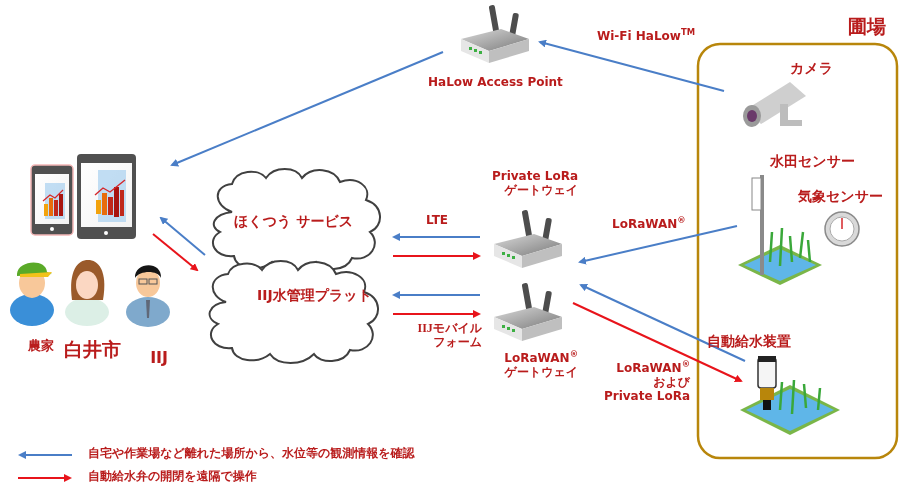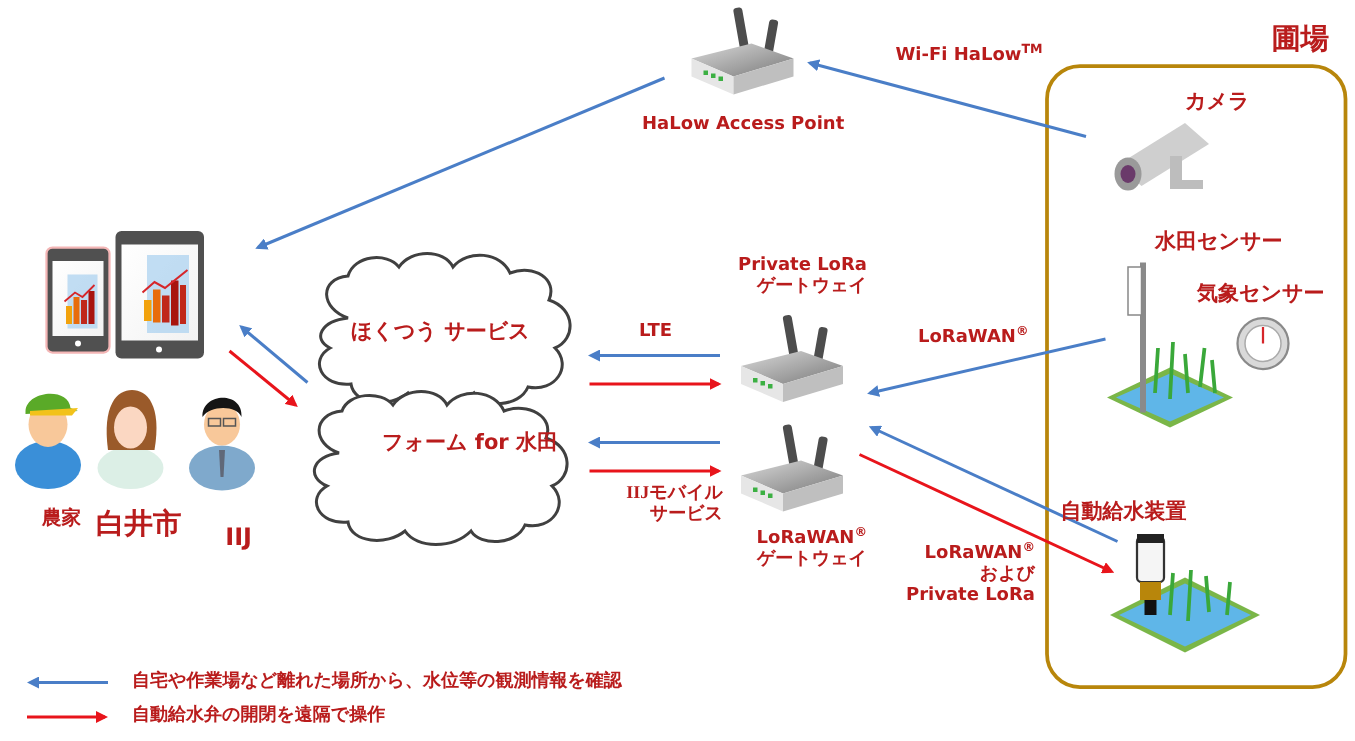--- a/index.html
+++ b/index.html
@@ -195,26 +195,26 @@
 
 <div class="lbl ctr" style="left:600px; top:362px; width:90px; font-size:12px;">
   <div><span>LoRaWAN</span><span class="sup">®</span></div>
   <div>および</div>
   <div>Private LoRa</div>
 </div>
 
 <div class="lbl" style="left:426px; top:214px; font-size:12px;">LTE</div>
 <div class="lbl ctr" style="left:392px; top:322px; width:90px; font-size:12px;font-family:Liberation Serif, serif;">
   <div>IIJモバイル</div>
-  <div>サービス</div>
+  <div>フォーム</div>
 </div>
 
 <div class="lbl" style="left:234px; top:213px; font-size:14px;">ほくつう サービス</div>
 <div class="lbl ctr" style="left:222px; top:287px; width:150px; font-size:14px;">
-  <div>フォーム for 水田</div>
+  <div>IIJ水管理プラット</div>
 </div>
 
 <div class="lbl ctr" style="left:10px; top:339px; width:44px; font-size:13px;">農家</div>
 <div class="lbl ctr" style="left:64px; top:339px; width:46px; font-size:19px;">白井市</div>
 <div class="lbl ctr" style="left:128px; top:349px; width:40px; font-size:16px;">IIJ</div>
 
 <div class="lbl" style="left:88px; top:447px; font-size:12px;">自宅や作業場など離れた場所から、水位等の観測情報を確認</div>
 <div class="lbl" style="left:88px; top:470px; font-size:12px;">自動給水弁の開閉を遠隔で操作</div>
 
 </body></html>

